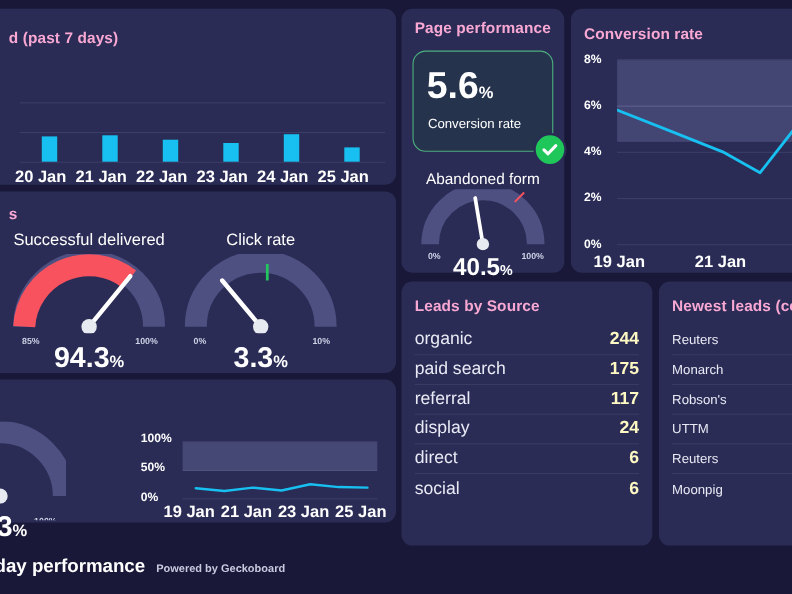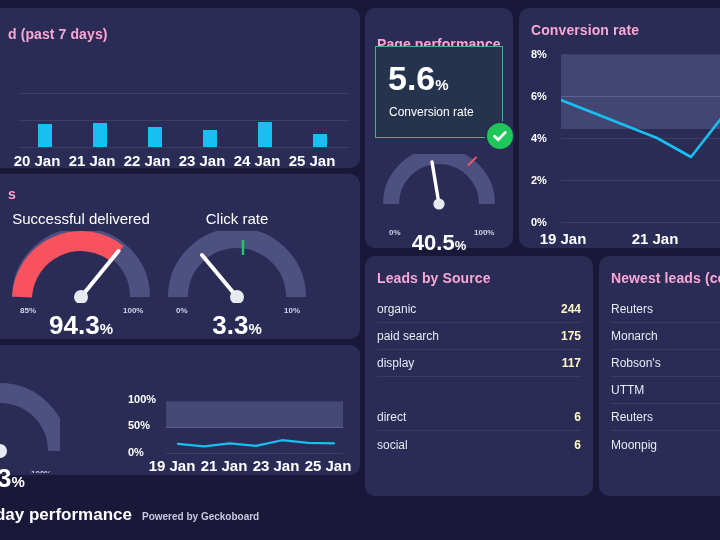--- a/index.html
+++ b/index.html
@@ -67,24 +67,24 @@
 
   .footer {
     position: absolute; left: -40px; top: 505px;
     display: flex; align-items: baseline; gap: 10px;
   }
   .footer-title { color: #ffffff; font-size: 17px; font-weight: bold; white-space: nowrap; }
   .footer-powered { color: #c8cae0; font-size: 10px; font-weight: bold; white-space: nowrap; }
 
   
   #panelD { left: 365px; top: 8px; width: 148px; height: 240px; }
-  #panelD .panel-title { position: absolute; left: 12px; top: 28px; }
+  #panelD .panel-title { position: absolute; left: 12px; top: 9px; }
   .kpi-tile {
     position: absolute; left: 10px; top: 38px; width: 128px; height: 92px;
-    background: #26334d; border: 1px solid #4caf7d; border-radius: 0;
+    background: #26334d; border: 1px solid #4caf7d; border-radius: 12px;
   }
   .kpi-number {
     position: absolute; left: 12px; top: 14px;
     color: #ffffff; font-size: 34px; font-weight: bold; line-height: 1;
   }
   .kpi-number .pct { font-size: 15px; }
   .kpi-caption {
     position: absolute; left: 13px; top: 58px;
     color: #ffffff; font-size: 12px;
   }
@@ -100,21 +100,21 @@
   #panelE .panel-title { position: absolute; left: 12px; top: 14px; }
 
   
   #panelF { left: 365px; top: 256px; width: 228px; height: 240px; }
   #panelF .panel-title { position: absolute; left: 12px; top: 14px; }
   .lrow {
     position: absolute; left: 12px; width: 204px; height: 27px;
     display: flex; align-items: center; justify-content: space-between;
     border-bottom: 1px solid #393b63;
   }
-  .lrow span { color: #e9eaf5; font-size: 12px; }
+  .lrow span { color: #e9eaf5; font-size: 16px; }
   .lrow .val { font-weight: bold; color: #fef9c3; }
 
   
   #panelG { left: 599px; top: 256px; width: 170px; height: 240px; }
   #panelG .panel-title { position: absolute; left: 12px; top: 14px; }
   .nrow {
     position: absolute; left: 12px; width: 150px; height: 27px;
     display: flex; align-items: center;
     border-bottom: 1px solid #393b63;
   }
@@ -235,20 +235,21 @@
       <div class="kpi-caption">Conversion rate</div>
     </div>
 
     <div class="check-badge">
       <svg width="18" height="18" viewBox="0 0 18 18">
         <polyline points="3.5,9.3 7.2,12.8 14.3,5.4" fill="none" stroke="#ffffff" stroke-width="2.8" stroke-linecap="round" stroke-linejoin="round"></polyline>
       </svg>
     </div>
 
     <div class="gauge-wrap" style="left:4px; top:146px; width:140px; height:90px;">
+      <div class="sub-title" style="font-size:14px; margin-bottom:2px;">Abandoned form</div>
       <svg width="140" height="56" viewBox="0 0 140 56" style="display:block;">
         <path d="M 22 50 A 48 48 0 0 1 118 50" fill="none" stroke="#4d5080" stroke-width="16" stroke-linecap="butt"></path>
         <line x1="99" y1="11.5" x2="107.5" y2="3" stroke="#f9525f" stroke-width="1.8"></line>
         <line x1="70" y1="50" x2="63" y2="8" stroke="#ffffff" stroke-width="3.4" stroke-linecap="round"></line>
         <circle cx="70" cy="50" r="5.6" fill="#e8eaf2"></circle>
       </svg>
       <div class="gauge-end" style="left:20px; top:74px;">0%</div>
       <div class="gauge-end" style="left:105px; top:74px;">100%</div>
       <div class="gauge-value" style="top:76px; font-size:22px;">
         <span>40.5</span><span class="pct" style="font-size:13px;">%</span>
@@ -290,22 +291,26 @@
 
     <div class="lrow" style="top:40px;">
       <span>organic</span>
       <span class="val">244</span>
     </div>
     <div class="lrow" style="top:67px;">
       <span>paid search</span>
       <span class="val">175</span>
     </div>
     <div class="lrow" style="top:94px;">
+      <span>referral</span>
+      <span class="val">117</span>
+    </div>
+    <div class="lrow" style="top:121px;">
       <span>display</span>
-      <span class="val">117</span>
+      <span class="val">24</span>
     </div>
     <div class="lrow" style="top:148px;">
       <span>direct</span>
       <span class="val">6</span>
     </div>
     <div class="lrow" style="top:175px; border-bottom:none;">
       <span>social</span>
       <span class="val">6</span>
     </div>
   </div>

